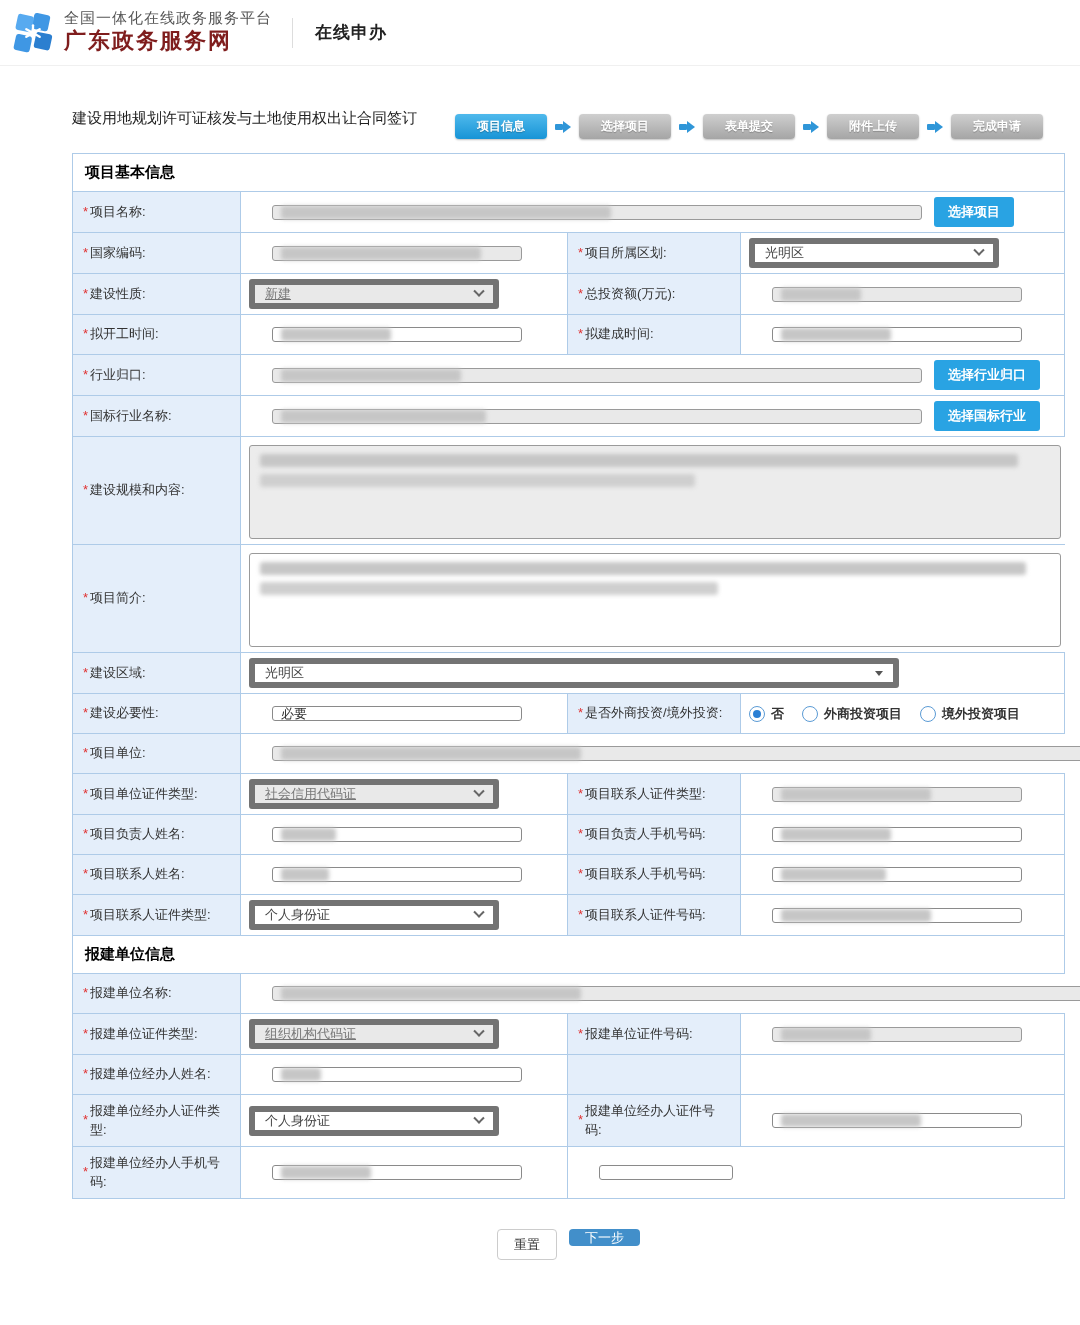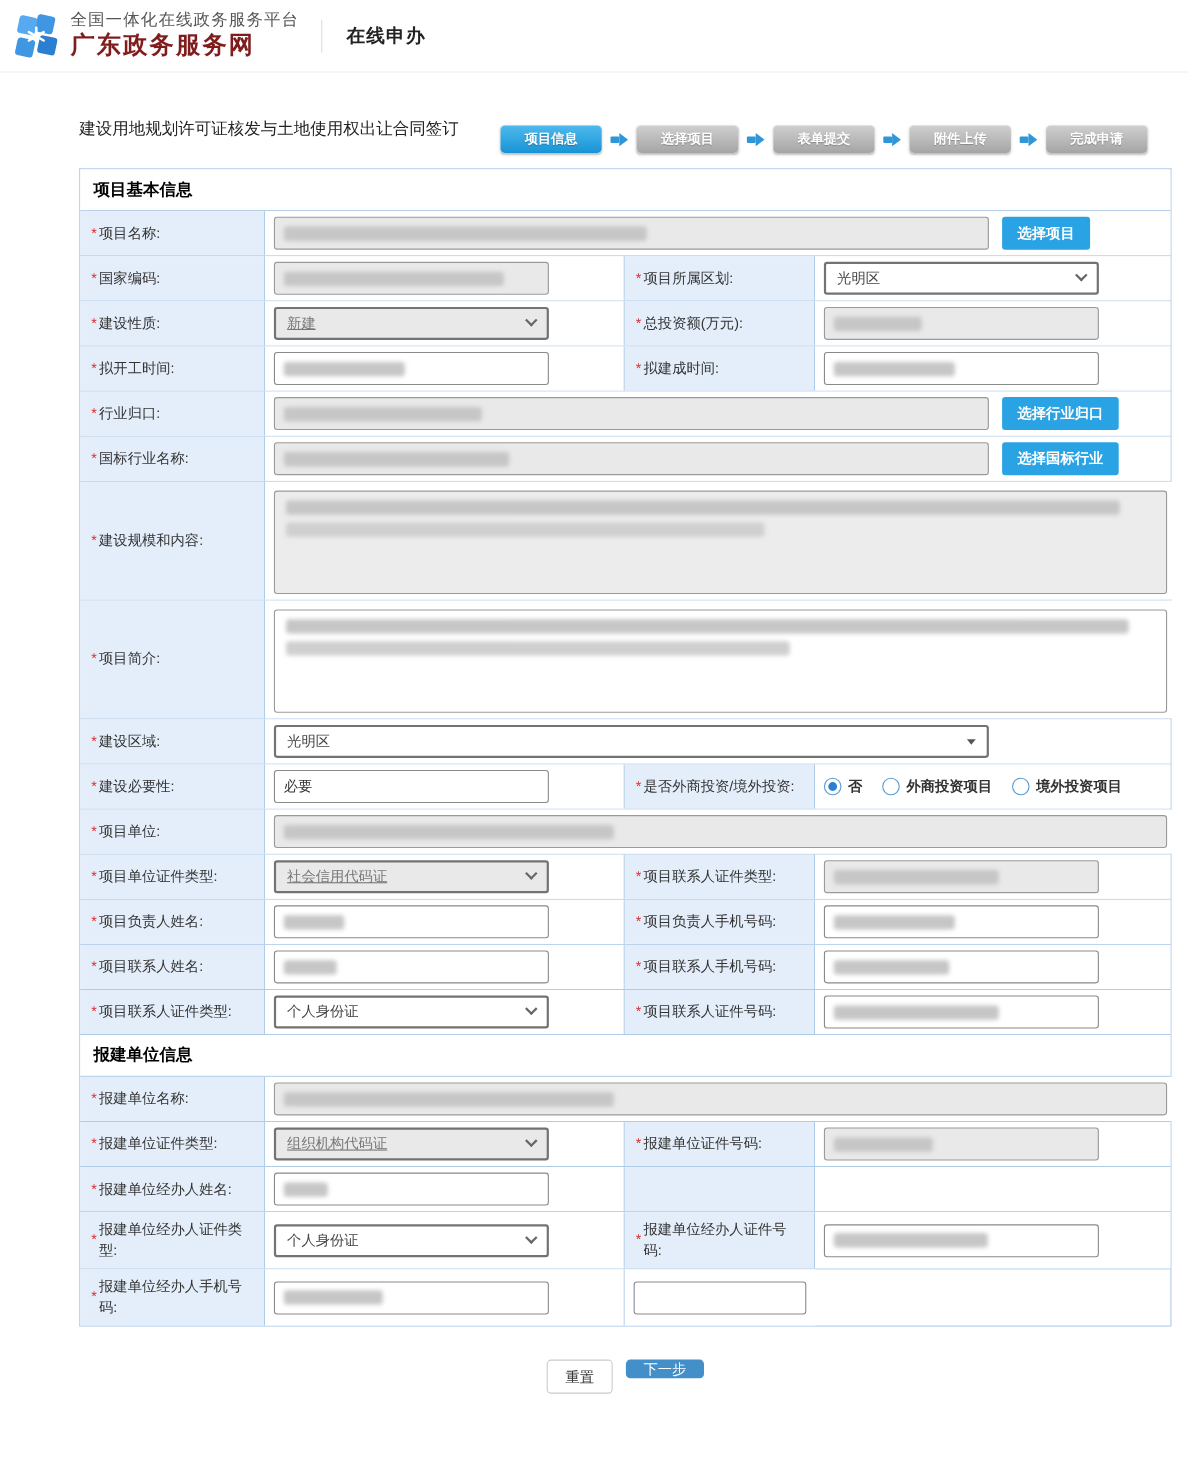--- a/index.html
+++ b/index.html
@@ -34,29 +34,29 @@
   .row { display:grid; grid-template-columns:168px 1fr; border-bottom:1px solid #aecbe8; min-height:40px; }
   .row.two { grid-template-columns:168px 327px 173px 1fr; }
   .lbl { background:#e4eefa; display:flex; align-items:center; padding:4px 10px; font-size:13px; color:#333;
          border-right:1px solid #aecbe8; line-height:1.45; }
   .fld { background:#fff; display:flex; align-items:center; padding:5px 8px; }
   .fld.mid { border-right:1px solid #aecbe8; }
   .fld.top { align-items:flex-start; padding-top:8px; }
   .req { color:#e03131; margin-right:2px; font-size:13px; }
 
   
-  .inp { height:30px; border:1px solid #8a8a8a; border-radius:3px; background:#fff; display:flex; align-items:center;
-         padding:0 8px; font-size:13px; color:#333; }
+  .inp { height:15px; border:1px solid #8a8a8a; border-radius:3px; background:#fff; display:flex; align-items:center;
+         padding:0 8px; font-size:13px; color:#333;margin-left:23px; }
   .inp.ro { background:#e9e9e9; border-color:#9a9a9a; }
   .w250 { width:250px; } .w650 { width:650px; }
   .ta { border:1px solid #9a9a9a; border-radius:3px; width:812px; height:94px; padding:8px 10px; }
   .ta.ro { background:#ececec; }
   .blur-line { height:13px; border-radius:3px; background:#c6c6c6; filter:blur(2px); }
   .blur-line.l2 { margin-top:7px; background:#cfcfcf; }
-  .sel { height:30px; border:2px solid #737373; border-radius:3px; background:#fff; display:flex; align-items:center;
+  .sel { height:30px; border:6px solid #737373; border-radius:3px; background:#fff; display:flex; align-items:center;
          justify-content:space-between; padding:0 10px; font-size:13px; color:#444; cursor:pointer; }
   .sel.ro { background:#e9e9e9; color:#777;text-decoration:underline; }
   .chev { width:8px; height:8px; border-right:2px solid #666; border-bottom:2px solid #666; transform:rotate(45deg) translate(-2px,-2px); }
   .tri { width:0; height:0; border-left:4px solid transparent; border-right:4px solid transparent; border-top:5px solid #555; }
   .btn-blue { height:30px; padding:0 14px; background:#29a3e3; color:#fff; font-size:13px; font-weight:bold;
          border:none; border-radius:3px; display:flex; align-items:center; cursor:pointer; margin-left:12px; white-space:nowrap; }
   .radios { display:flex; align-items:center; gap:18px; font-size:13px; font-weight:bold; color:#333; }
   .radio-item { display:flex; align-items:center; gap:6px; cursor:pointer; }
   .rb { width:16px; height:16px; border:1px solid #5b9bd5; border-radius:50%; background:#fff; position:relative; flex:0 0 auto; }
   .rb.on::after { content:""; position:absolute; left:3px; top:3px; width:8px; height:8px; border-radius:50%; background:#2a7fd4; }

